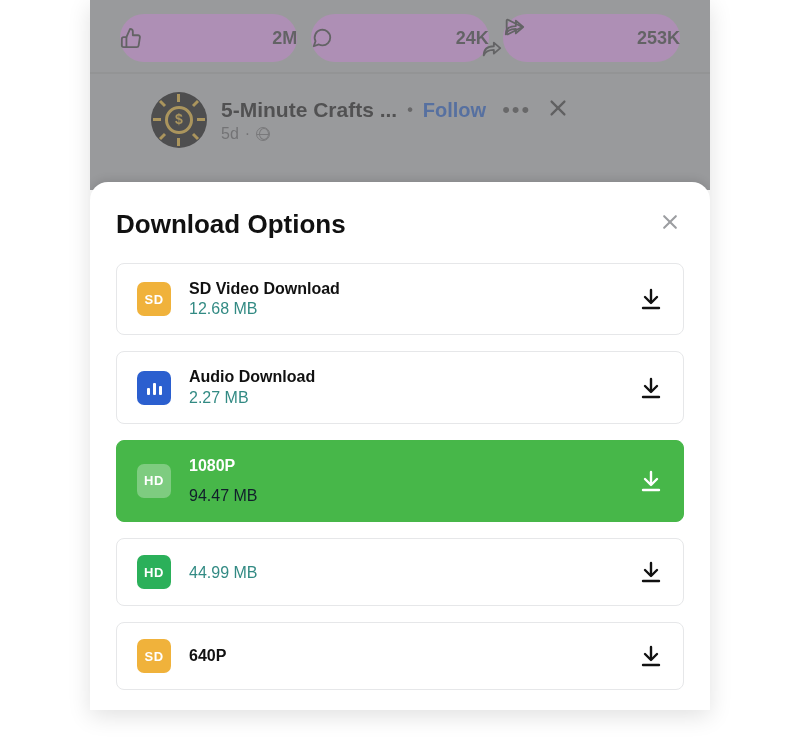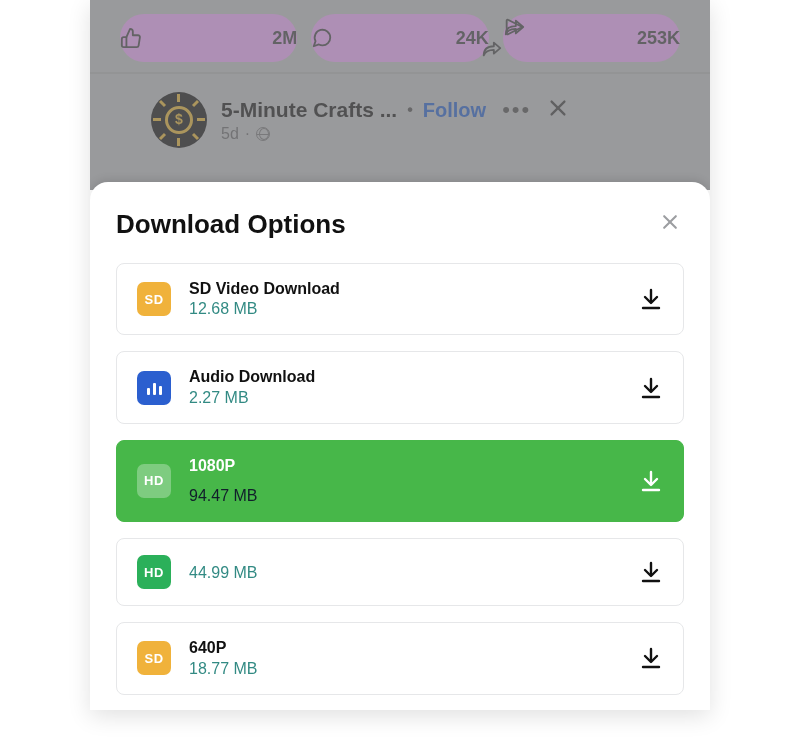--- a/index.html
+++ b/index.html
@@ -292,21 +292,20 @@
               <line x1="12" y1="3" x2="12" y2="15"></line>
               <polyline points="6 10 12 16 18 10"></polyline>
               <line x1="4" y1="21" x2="20" y2="21"></line>
             </svg>
           </div>
         </div>
         <div class="opt">
           <div class="badge sd">SD</div>
           <div class="texts">
             <div class="label">640P</div>
-            <div class="size">18.77 MB</div>
           </div>
           <div class="dl-ico">
             <svg width="24" height="24" viewBox="0 0 24 24" fill="none" stroke="currentColor" stroke-width="2.4" stroke-linecap="round" stroke-linejoin="round">
               <line x1="12" y1="3" x2="12" y2="15"></line>
               <polyline points="6 10 12 16 18 10"></polyline>
               <line x1="4" y1="21" x2="20" y2="21"></line>
             </svg>
           </div>
         </div>
       </div>

